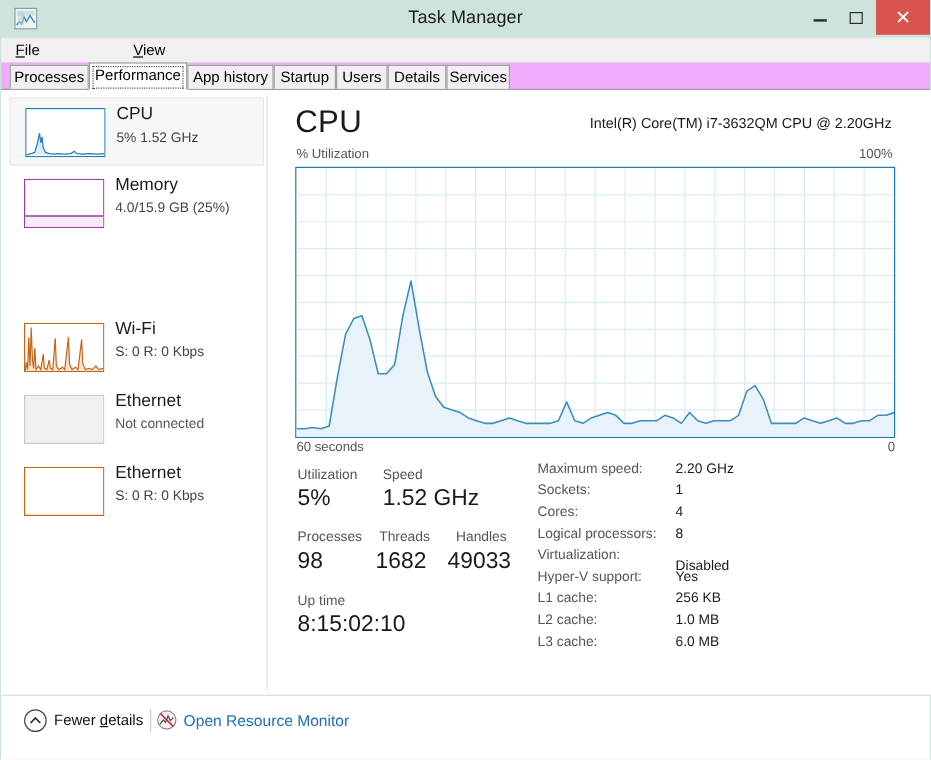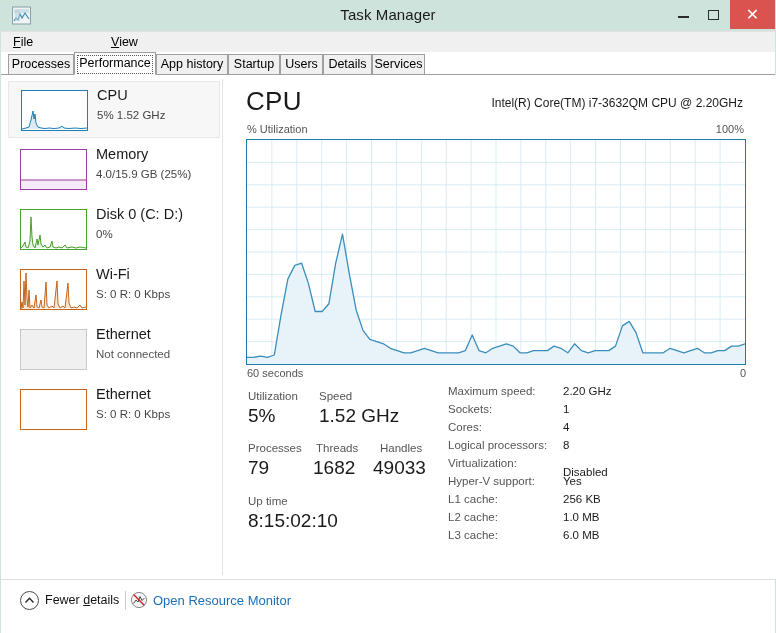--- a/index.html
+++ b/index.html
@@ -102,21 +102,21 @@
     cursor: default;
   }
   .menu-item u { text-decoration: underline; }
 
   
   #client {
     position: absolute;
     left: 1px; top: 52px;
     width: 774px;
     height: 527px;
-    background: #ffffff;
+    background: #f0abfc;
   }
 
   
   #tabstrip {
     position: absolute;
     left: 0; top: 0;
     width: 774px;
     height: 23px;
   }
   .tab {
@@ -423,30 +423,20 @@
             <svg width="67" height="41" viewBox="0 0 67 41" preserveAspectRatio="none">
               <rect x="0.5" y="0.5" width="66" height="40" fill="#ffffff" stroke="#9c3ba0" stroke-width="1"></rect>
               <rect x="1" y="31" width="65" height="9" fill="#f7eaf8"></rect>
               <line x1="1" y1="31" x2="66" y2="31" stroke="#9c3ba0" stroke-width="1.2"></line>
             </svg>
           </div>
           <div class="side-title">Memory</div>
           <div class="side-sub">4.0/15.9 GB (25%)</div>
         </div>
 
-        <div class="side-item" style="top:126px;">
-          <div class="side-thumb">
-            <svg width="67" height="41" viewBox="0 0 67 41" preserveAspectRatio="none">
-              <rect x="0.5" y="0.5" width="66" height="40" fill="#ffffff" stroke="#4aa02c" stroke-width="1"></rect>
-              <path d="M1,39 L3,37 L5,33 L6,38 L8,39 L10,32 L11,8 L12,28 L13,36 L15,39 L17,30 L18,36 L20,26 L21,35 L23,38 L25,36 L27,39 L30,38 L32,32 L33,38 L36,39 L39,38 L42,39 L45,36 L47,39 L52,38 L56,39 L60,38 L66,39" fill="#e4f3dd" stroke="#4aa02c" stroke-width="1"></path>
-            </svg>
-          </div>
-          <div class="side-title">Disk 0 (C: D:)</div>
-          <div class="side-sub">0%</div>
-        </div>
 
         <div class="side-item" style="top:186px;">
           <div class="side-thumb">
             <svg width="67" height="41" viewBox="0 0 67 41" preserveAspectRatio="none">
               <rect x="0.5" y="0.5" width="66" height="40" fill="#ffffff" stroke="#c4651a" stroke-width="1"></rect>
               <path d="M1,40 L2,33 L3,39 L4,12 L5,36 L6,4 L7,30 L8,38 L9,21 L10,39 L12,36 L14,39 L16,26 L17,38 L19,39 L21,31 L22,38 L24,39 L26,13 L27,36 L29,39 L32,37 L34,39 L37,12 L38,35 L40,39 L43,37 L45,39 L48,14 L49,34 L51,39 L54,38 L57,39 L60,36 L62,39 L66,38" fill="#f8e6d4" stroke="#c4651a" stroke-width="1"></path>
             </svg>
           </div>
           <div class="side-title">Wi-Fi</div>
           <div class="side-sub">S: 0 R: 0 Kbps</div>
@@ -524,21 +514,21 @@
 
         <div id="axis-bottom-left">60 seconds</div>
         <div id="axis-bottom-right">0</div>
 
         <div class="stat-label" style="left:25px;  top:315px;">Utilization</div>
         <div class="stat-value" style="left:25px;  top:330px;">5%</div>
         <div class="stat-label" style="left:96px;  top:315px;">Speed</div>
         <div class="stat-value" style="left:96px;  top:330px;">1.52 GHz</div>
 
         <div class="stat-label" style="left:25px;  top:367px;">Processes</div>
-        <div class="stat-value" style="left:25px;  top:382px;">79</div>
+        <div class="stat-value" style="left:25px;  top:382px;">98</div>
         <div class="stat-label" style="left:93px;  top:367px;">Threads</div>
         <div class="stat-value" style="left:90px;  top:382px;">1682</div>
         <div class="stat-label" style="left:157px; top:367px;">Handles</div>
         <div class="stat-value" style="left:150px; top:382px;">49033</div>
 
         <div class="stat-label" style="left:25px;  top:420px;">Up time</div>
         <div class="stat-value" style="left:25px;  top:435px;">8:15:02:10</div>
 
         <div class="spec-key" style="top:310px;">Maximum speed:</div>
         <div class="spec-val" style="top:310px;">2.20 GHz</div>

